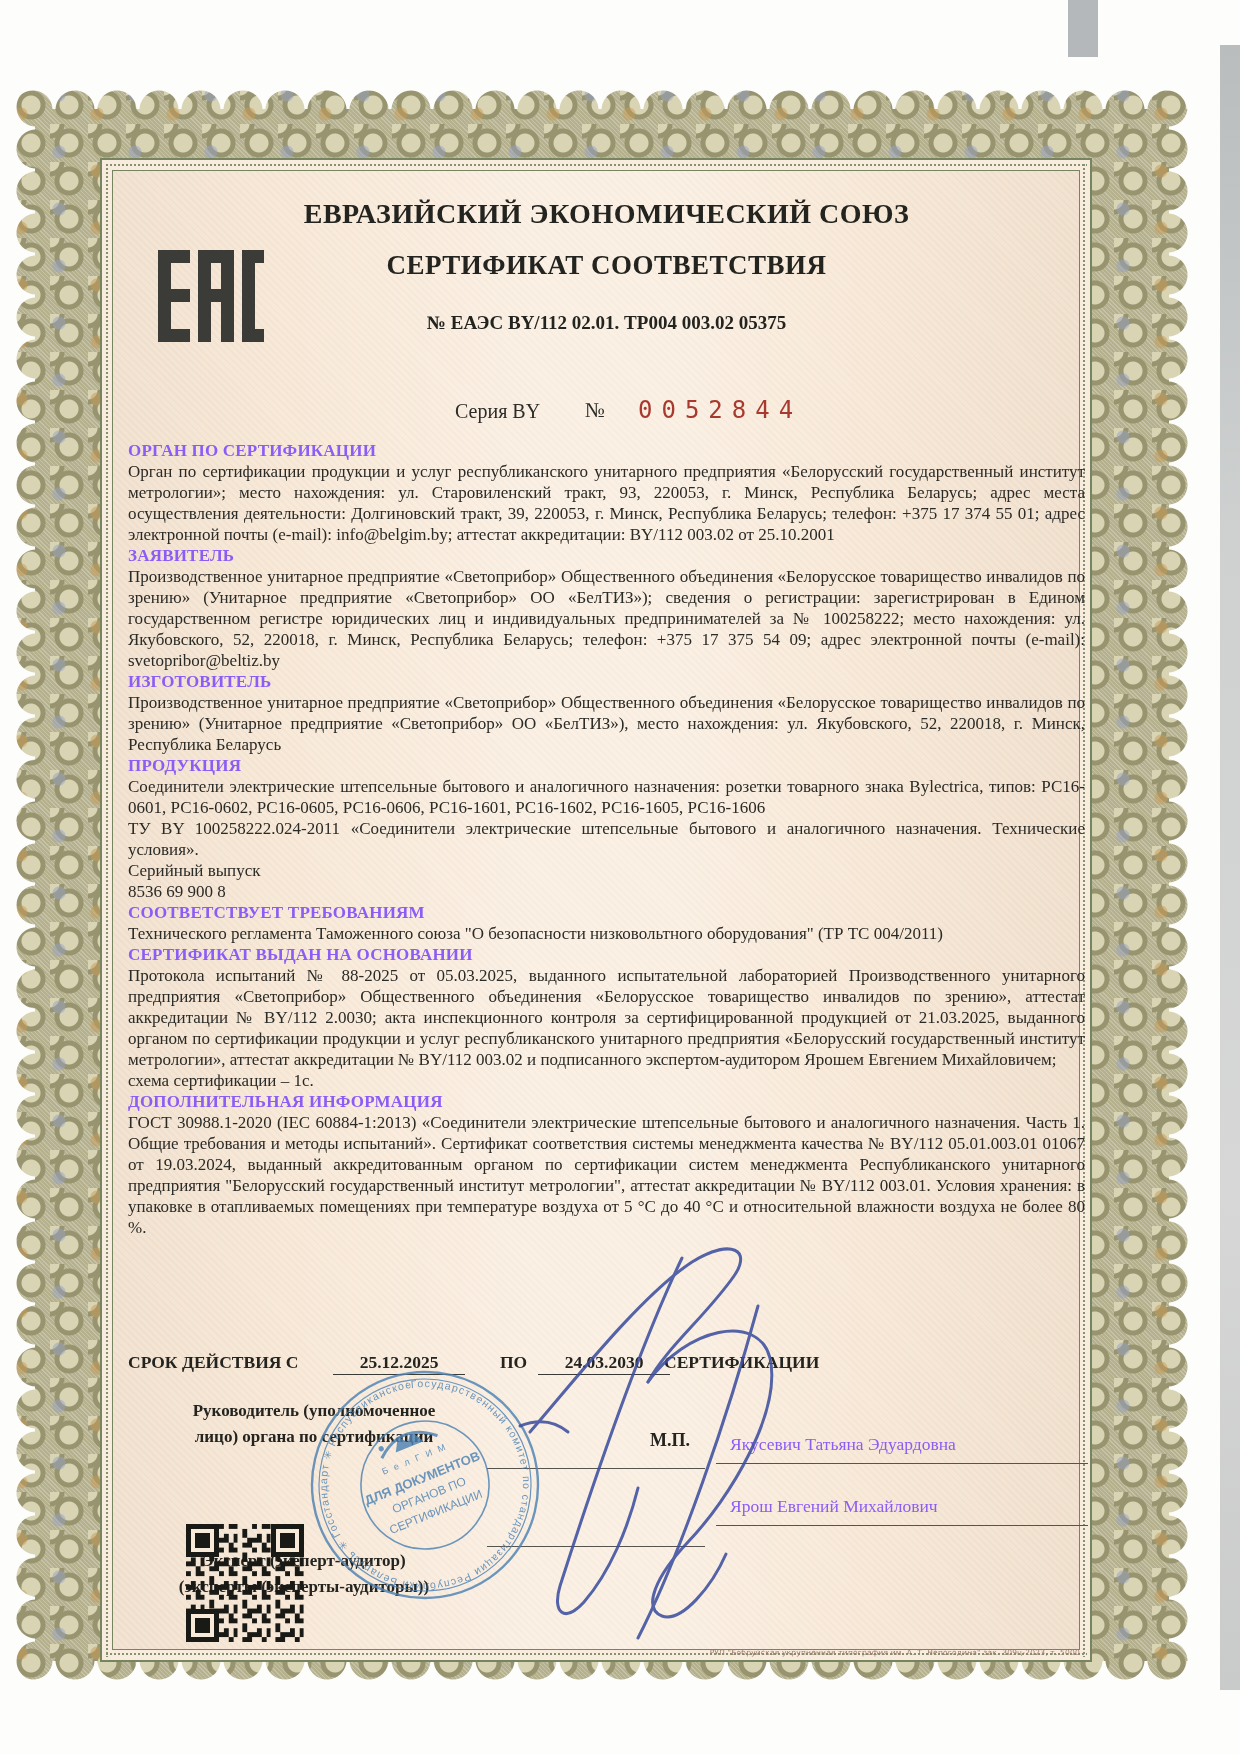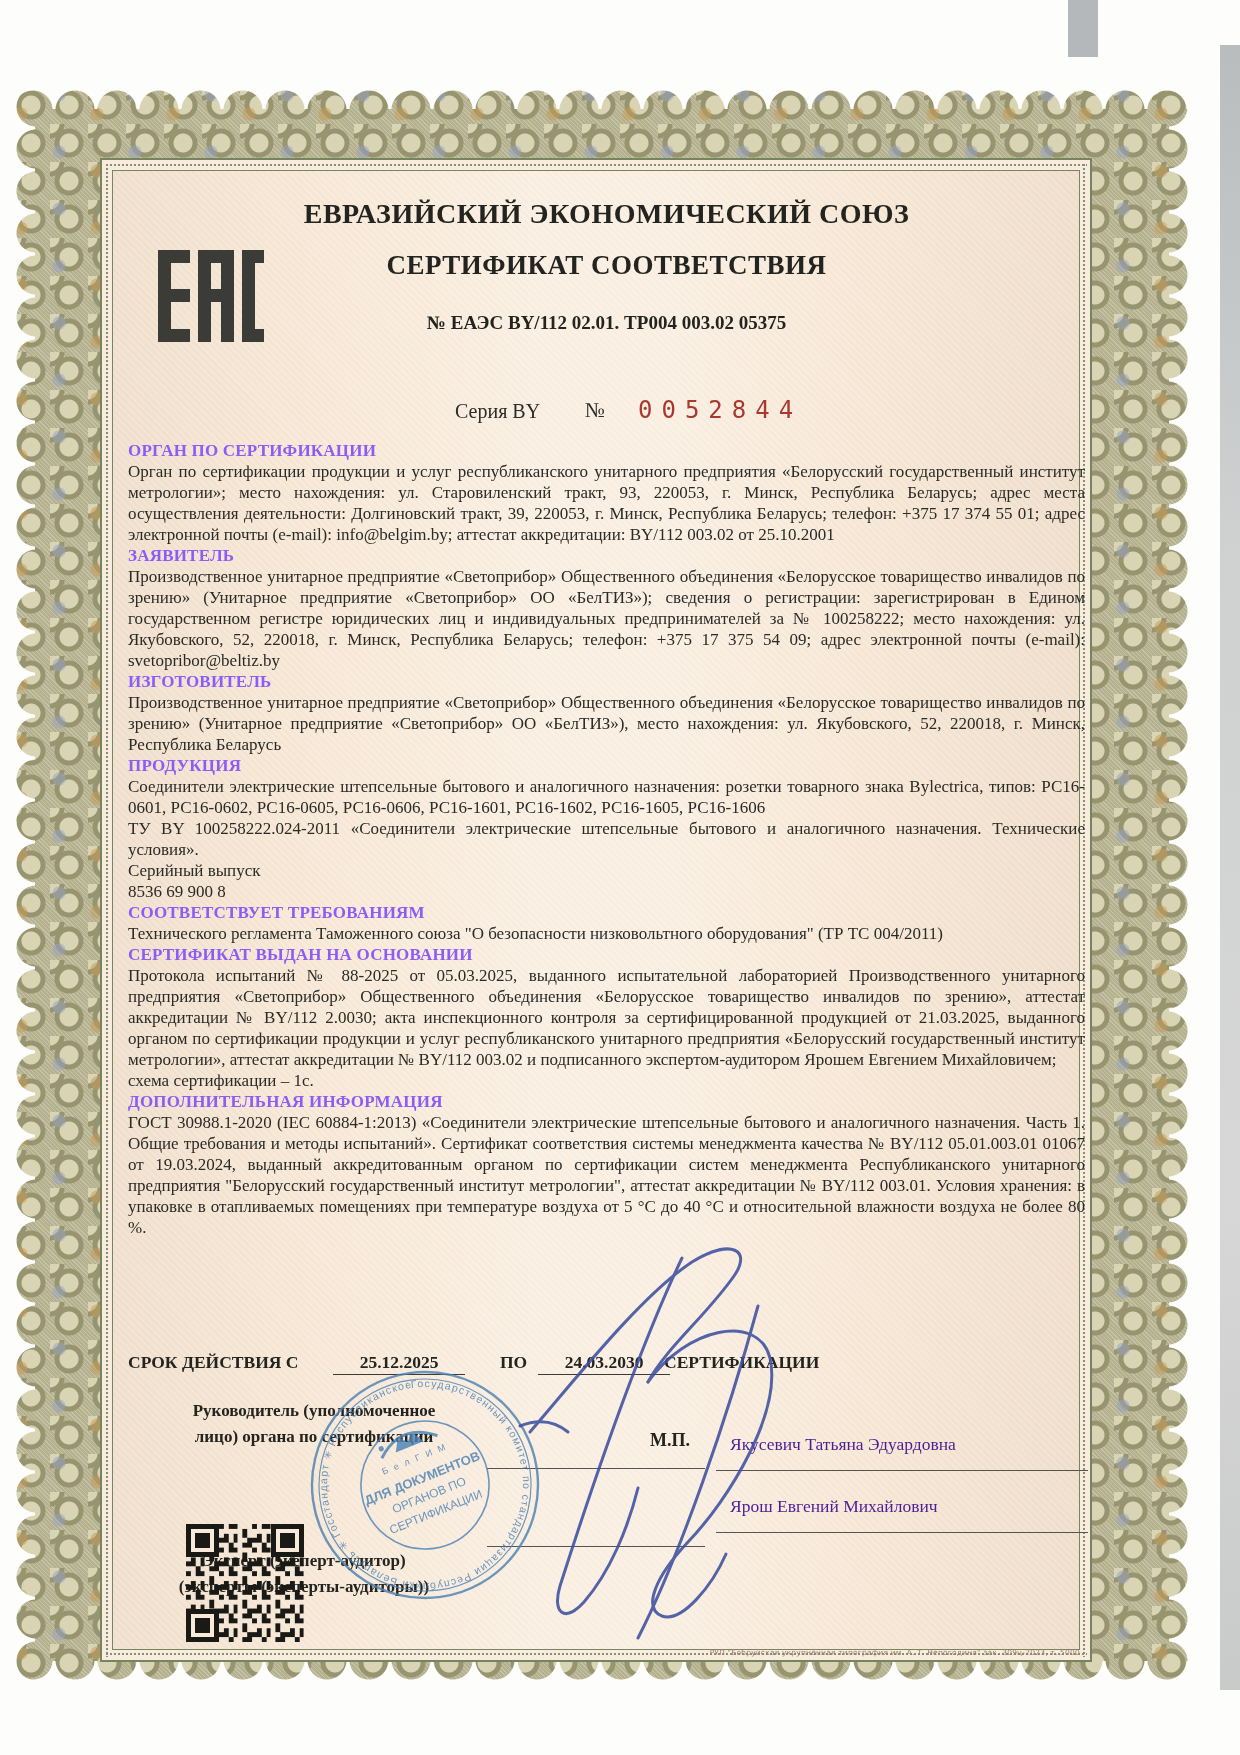--- a/index.html
+++ b/index.html
@@ -76,21 +76,21 @@
   .v-incl{left:664px;}
 
   
   .sig-label{font-weight:bold;color:#23231f;font-size:17px;line-height:26px;text-align:center;}
   .head-label{left:148px;top:1398px;width:332px;}
   .expert-label{left:128px;top:1548px;width:352px;}
   .mp{left:650px;top:1430px;font-weight:bold;font-size:18px;color:#23231f;}
   .sigline{height:0;border-bottom:1.3px solid #55544e;}
   .sl1{left:487px;top:1468px;width:218px;}
   .sl2{left:487px;top:1546px;width:218px;}
-  .nameline{width:358px;border-bottom:1.3px solid #55544e;font-size:17.5px;color:#4c1d95;padding:0 0 15px 14px;}
+  .nameline{width:358px;border-bottom:1.3px solid #55544e;font-size:17.5px;color:#8b5cf6;padding:0 0 8px 14px;}
   .nm1{left:716px;top:1434px;}
   .nm2{left:716px;top:1496px;}
 
   .fineprint{left:0px;top:1648px;width:1080px;text-align:right;font-size:7.5px;
     font-family:"DejaVu Sans",sans-serif;color:#9b7f6d;letter-spacing:.2px;}
 
   .qr{left:186px;top:1524px;width:118px;height:118px;}
 
   .stamp{left:298px;top:1358px;width:254px;height:254px;opacity:.82;transform:rotate(-8deg);}
   .ink{left:460px;top:1236px;width:380px;height:430px;}

